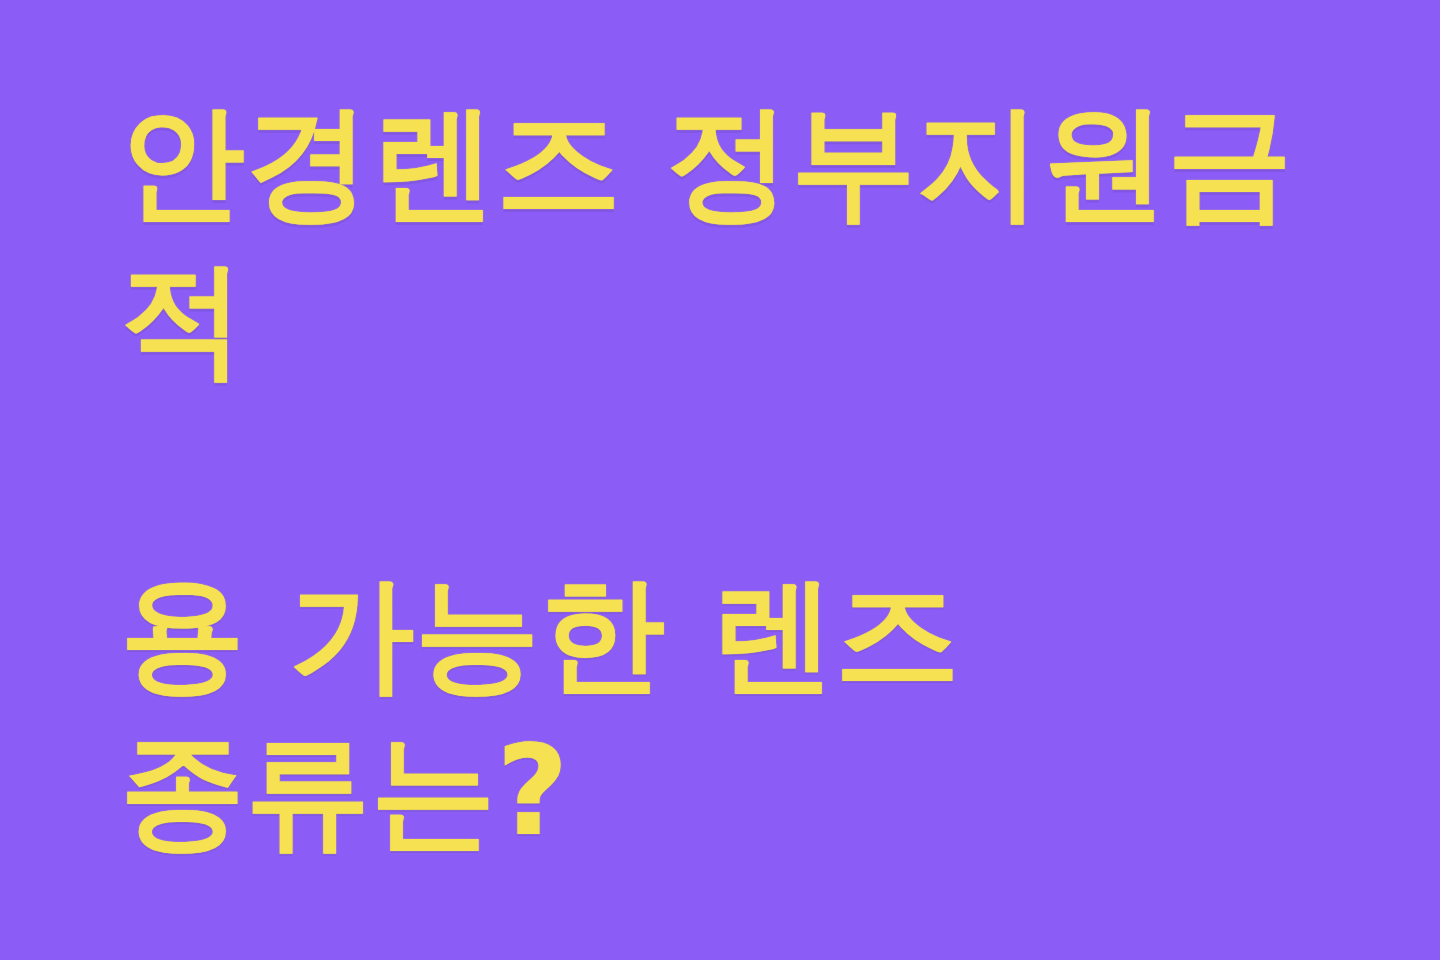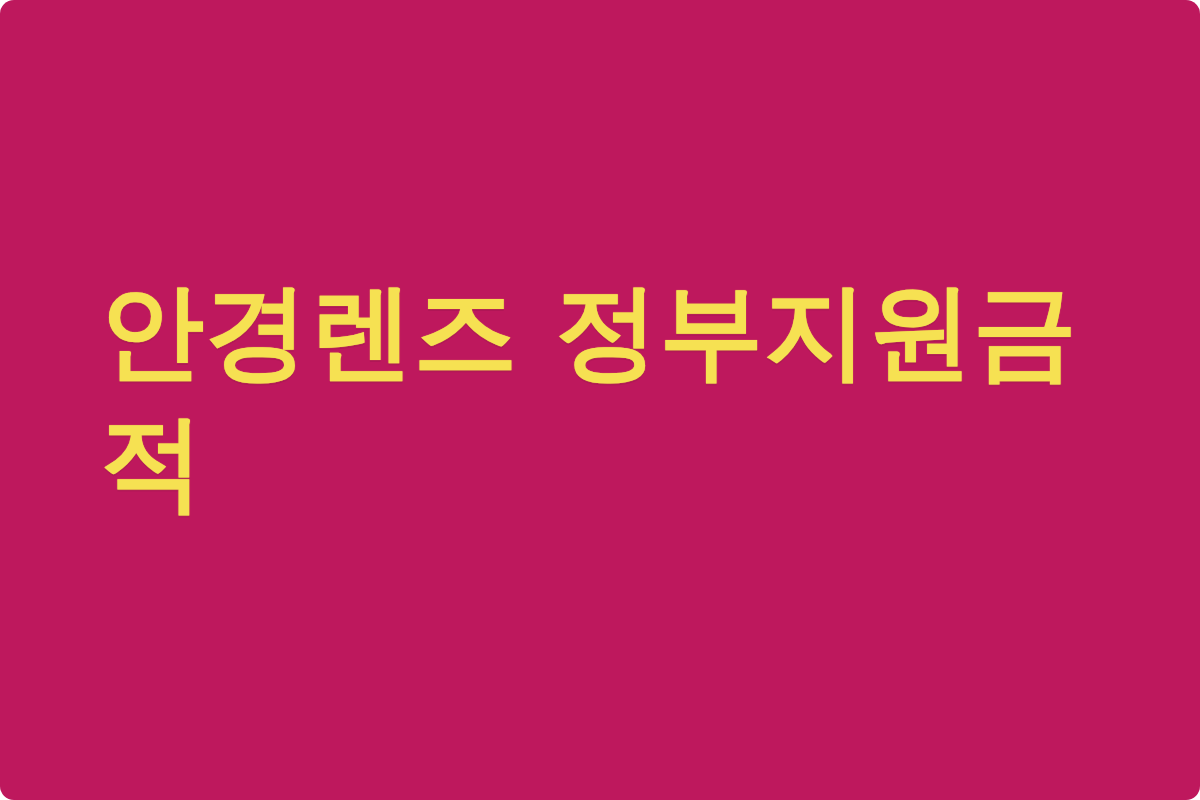--- a/index.html
+++ b/index.html
@@ -51,23 +51,24 @@
       0 0 1px rgba(246, 225, 82, 0.9);
   }
 
   .headline-line {
     display: block;
   }
 </style>
 </head>
 <body>
 
-<div class="thumbnail-card" style="background: #be185d; border-radius: 14px;">
+<div class="thumbnail-card" style="background: #8b5cf6;">
 
   <div class="headline-block">
 
     <h1 class="headline" style="color: rgb(246, 225, 82); font-size: 104px; line-height: 131px;">
       <span class="headline-line">안경렌즈 정부지원금 적</span>
+      <span class="headline-line">용 가능한 렌즈 종류는?</span>
     </h1>
 
   </div>
 
 </div>
 
 </body></html>

